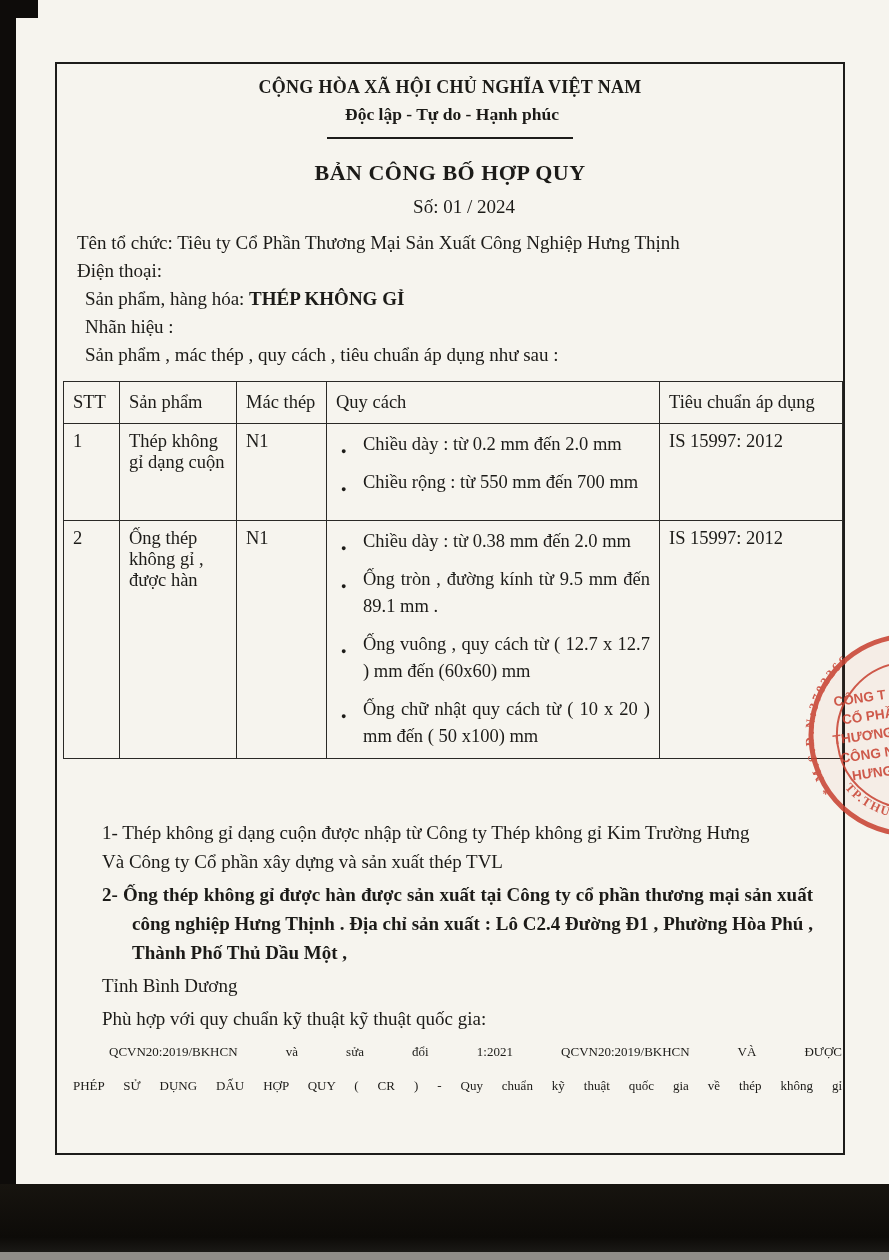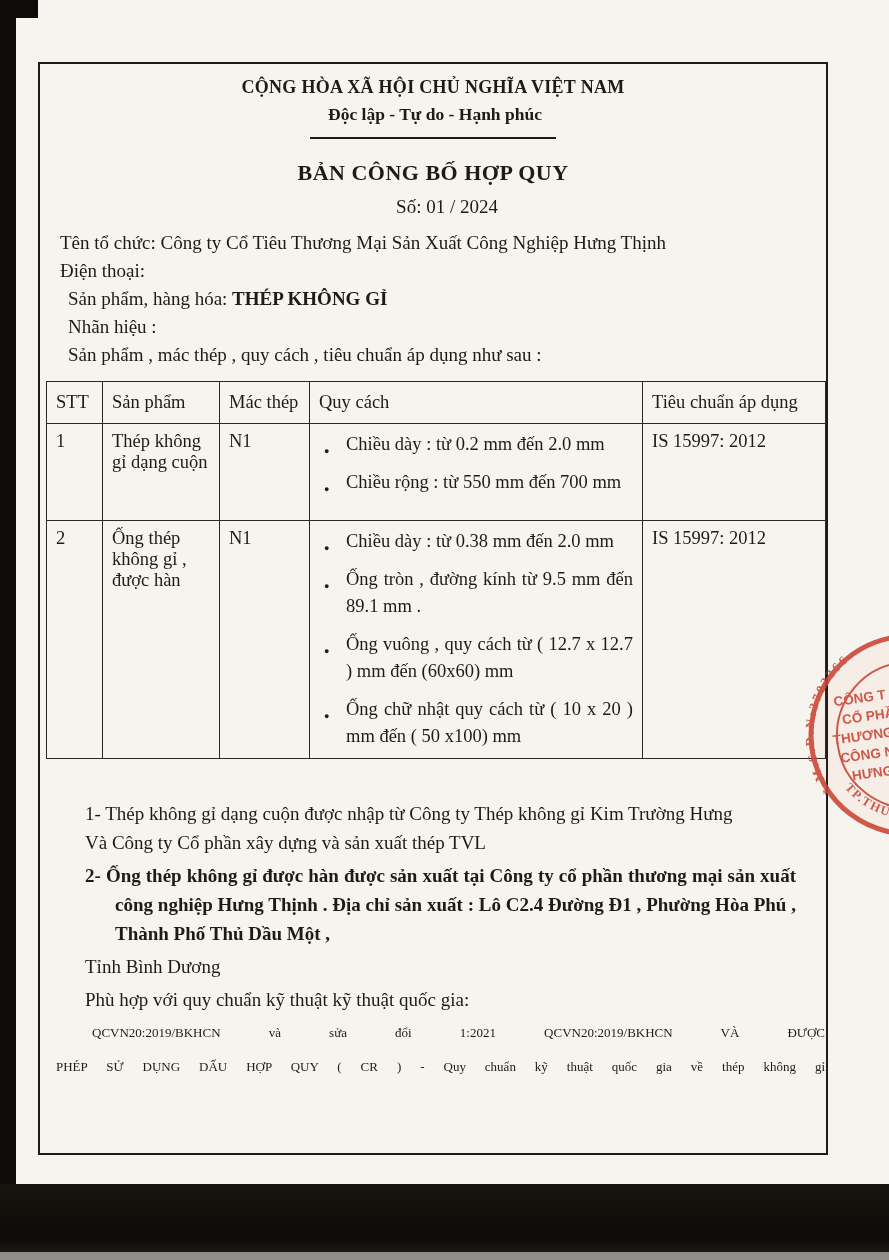--- a/index.html
+++ b/index.html
@@ -14,21 +14,21 @@
     background:#f6f4ee; overflow:hidden;
   }
   
   .edge-left   { position:absolute; left:0; top:0; width:16px; height:1240px; background:#0e0c0a; }
   .edge-corner { position:absolute; left:0; top:0; width:38px; height:18px; background:#0e0c0a; }
   .edge-bottom { position:absolute; left:0; top:1184px; width:889px; height:76px;
                  background:linear-gradient(180deg,#17140f 0%,#0d0b08 70%,#21201d 100%); }
   .edge-bottom-strip { position:absolute; left:0; bottom:0; width:889px; height:8px; background:#8f8d88; }
 
   .frame {
-    position:absolute; left:38px; top:62px; width:790px; height:1093px;
+    position:absolute; left:55px; top:62px; width:790px; height:1093px;
     border:2px solid #1d1c1a; overflow:hidden;
   }
   .head { padding-top:10px; text-align:center; }
   .nat-title { font-size:18px; font-weight:bold; letter-spacing:.3px; line-height:26px; }
   .motto-wrap { margin-top:2px; }
   .motto {
     display:inline-block; font-size:17.5px; font-weight:bold;
     padding:0 14px 10px 18px; border-bottom:2px solid #1d1c1a; line-height:25px;
   }
   .title { margin-top:20px; text-align:center; font-size:22px; font-weight:bold; letter-spacing:.5px; line-height:28px; }
@@ -50,21 +50,21 @@
   .doc-table thead th { height:42px; vertical-align:middle; }
   .th-stt, .c-stt { text-align:center; }
   .c-grade { text-align:center; }
   .c-prod { text-align:justify; }
   .row-1 td { height:97px; }
   .row-2 td { height:238px; }
   .spec { position:relative; padding-left:27px; text-align:justify; line-height:27px; }
   .spec::before { content:"●"; position:absolute; left:5px; top:7px; font-size:9px; }
   .spec + .spec { margin-top:11px; }
 
-  .notes { margin-top:40px; padding:0 30px 0 45px; font-size:19px; line-height:29px; }
+  .notes { margin-top:59px; padding:0 30px 0 45px; font-size:19px; line-height:29px; }
   .notes p { margin:0 0 4px 0; }
   .note-hang { padding-left:30px; text-indent:-30px; text-align:justify;font-weight:bold; }
   .plain-line { margin-left:-13px; }
   .reg-wrap { margin:2px -37px 0 -37px; padding:0 8px; font-size:13px; line-height:30px; }
   .reg-l1 { text-align:justify; text-align-last:justify; text-indent:36px; }
   .reg-l2 { text-align:justify; text-align-last:justify; }
 
   .stamp {
     position:absolute; left:805px; top:630px; width:210px; height:210px;
     transform:rotate(-8deg); opacity:.88;
@@ -81,21 +81,21 @@
       <div class="nat-title">CỘNG HÒA XÃ HỘI CHỦ NGHĨA VIỆT NAM</div>
       <div class="motto-wrap">
         <span class="motto">Độc lập - Tự do - Hạnh phúc</span>
       </div>
     </div>
 
     <div class="title">BẢN CÔNG BỐ HỢP QUY</div>
     <div class="doc-number">Số: 01 / 2024</div>
 
     <div class="info">
-      <p>Tên tổ chức: Công ty Cổ Tiêu Thương Mại Sản Xuất Công Nghiệp Hưng Thịnh</p>
+      <p>Tên tổ chức: Tiêu ty Cổ Phần Thương Mại Sản Xuất Công Nghiệp Hưng Thịnh</p>
       <p>Điện thoại:</p>
       <p class="indent1"><span>Sản phẩm, hàng hóa: </span><b>THÉP KHÔNG GỈ</b></p>
       <p class="indent1">Nhãn hiệu :</p>
       <p class="indent1">Sản phẩm , mác thép , quy cách , tiêu chuẩn áp dụng như sau :</p>
     </div>
 
     <table class="doc-table">
       <colgroup>
         <col style="width:56px">
           <col style="width:117px">

